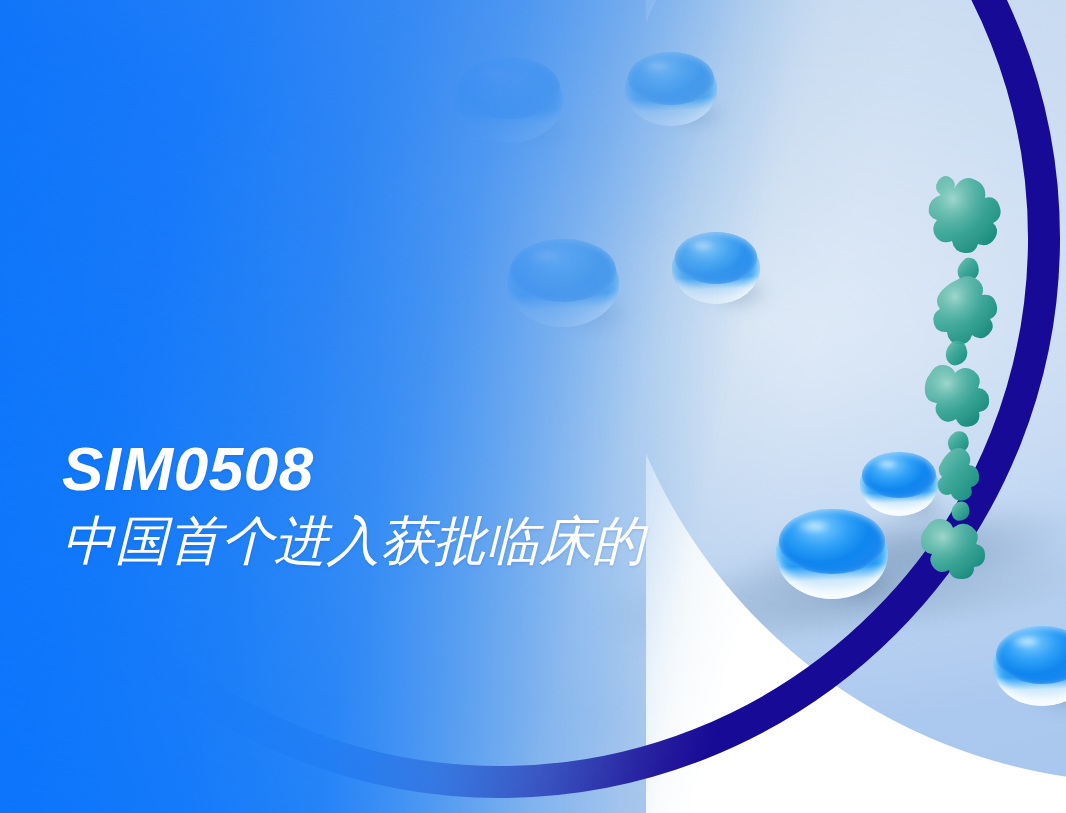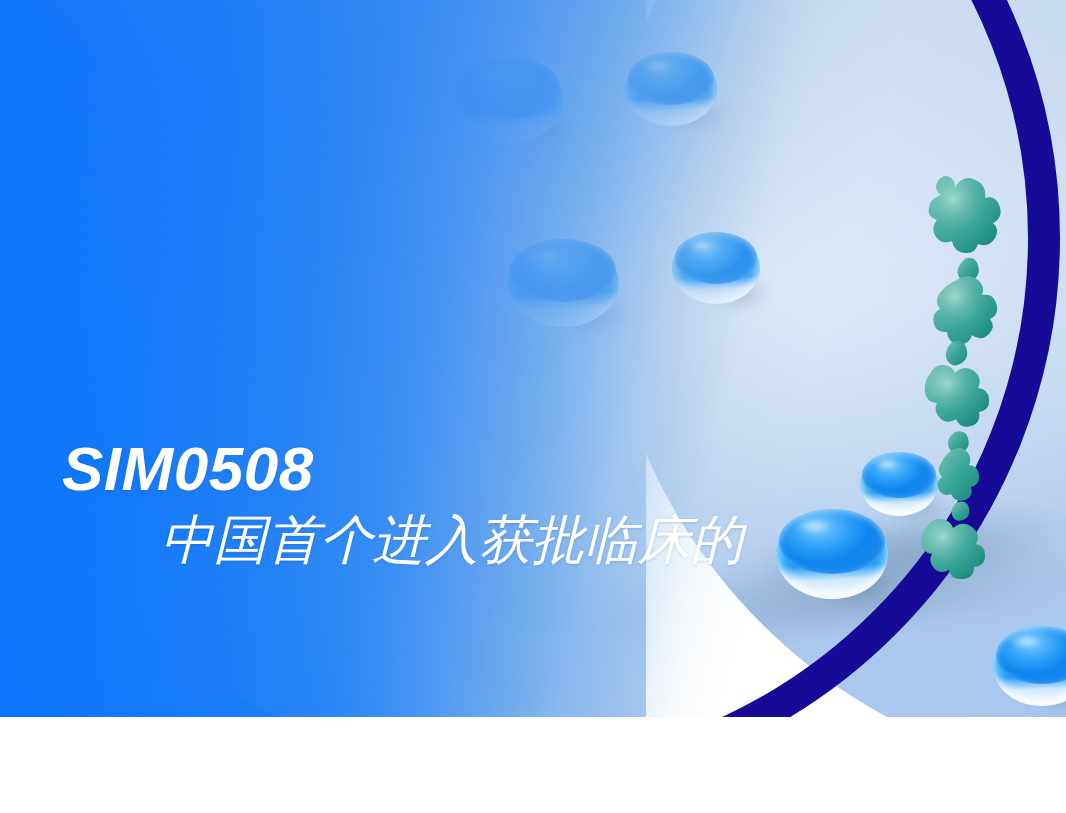--- a/index.html
+++ b/index.html
@@ -2,21 +2,21 @@
 <html><head>
 <meta charset="utf-8">
 <title>SIM0508</title>
 <style>
   html,body{margin:0;padding:0;background:#fff;}
   body{font-family:"Liberation Sans","DejaVu Sans",sans-serif;}
 
   #stage{
     position:relative;
     width:1066px;
-    height:717px;
+    height:813px;
     overflow:hidden;
     background:#4d7c0f;
   }
 
   
   .photo-plate{
     position:absolute; inset:0;
     background:
       
       radial-gradient(120% 90% at 72% 40%, rgba(255,255,255,.55) 0%, rgba(255,255,255,0) 55%),
@@ -143,22 +143,21 @@
     line-height:1.0;
     margin:0 0 10px 0;
     font-family:"Liberation Sans","DejaVu Sans",sans-serif;
   }
   .headline .h2{
     font-size:53px;
     font-weight:500;
     line-height:1.16;
     margin:0;
     white-space:nowrap;
-    font-family:Liberation Serif, serif;
-    text-align:center;
+    font-family:Liberation Sans, sans-serif;
   }
 </style>
 </head>
 <body>
 
 <div id="stage">
 
   <div class="photo-plate"></div>
   <div class="plate-shadow"></div>
   <div class="plate-shadow b"></div>

